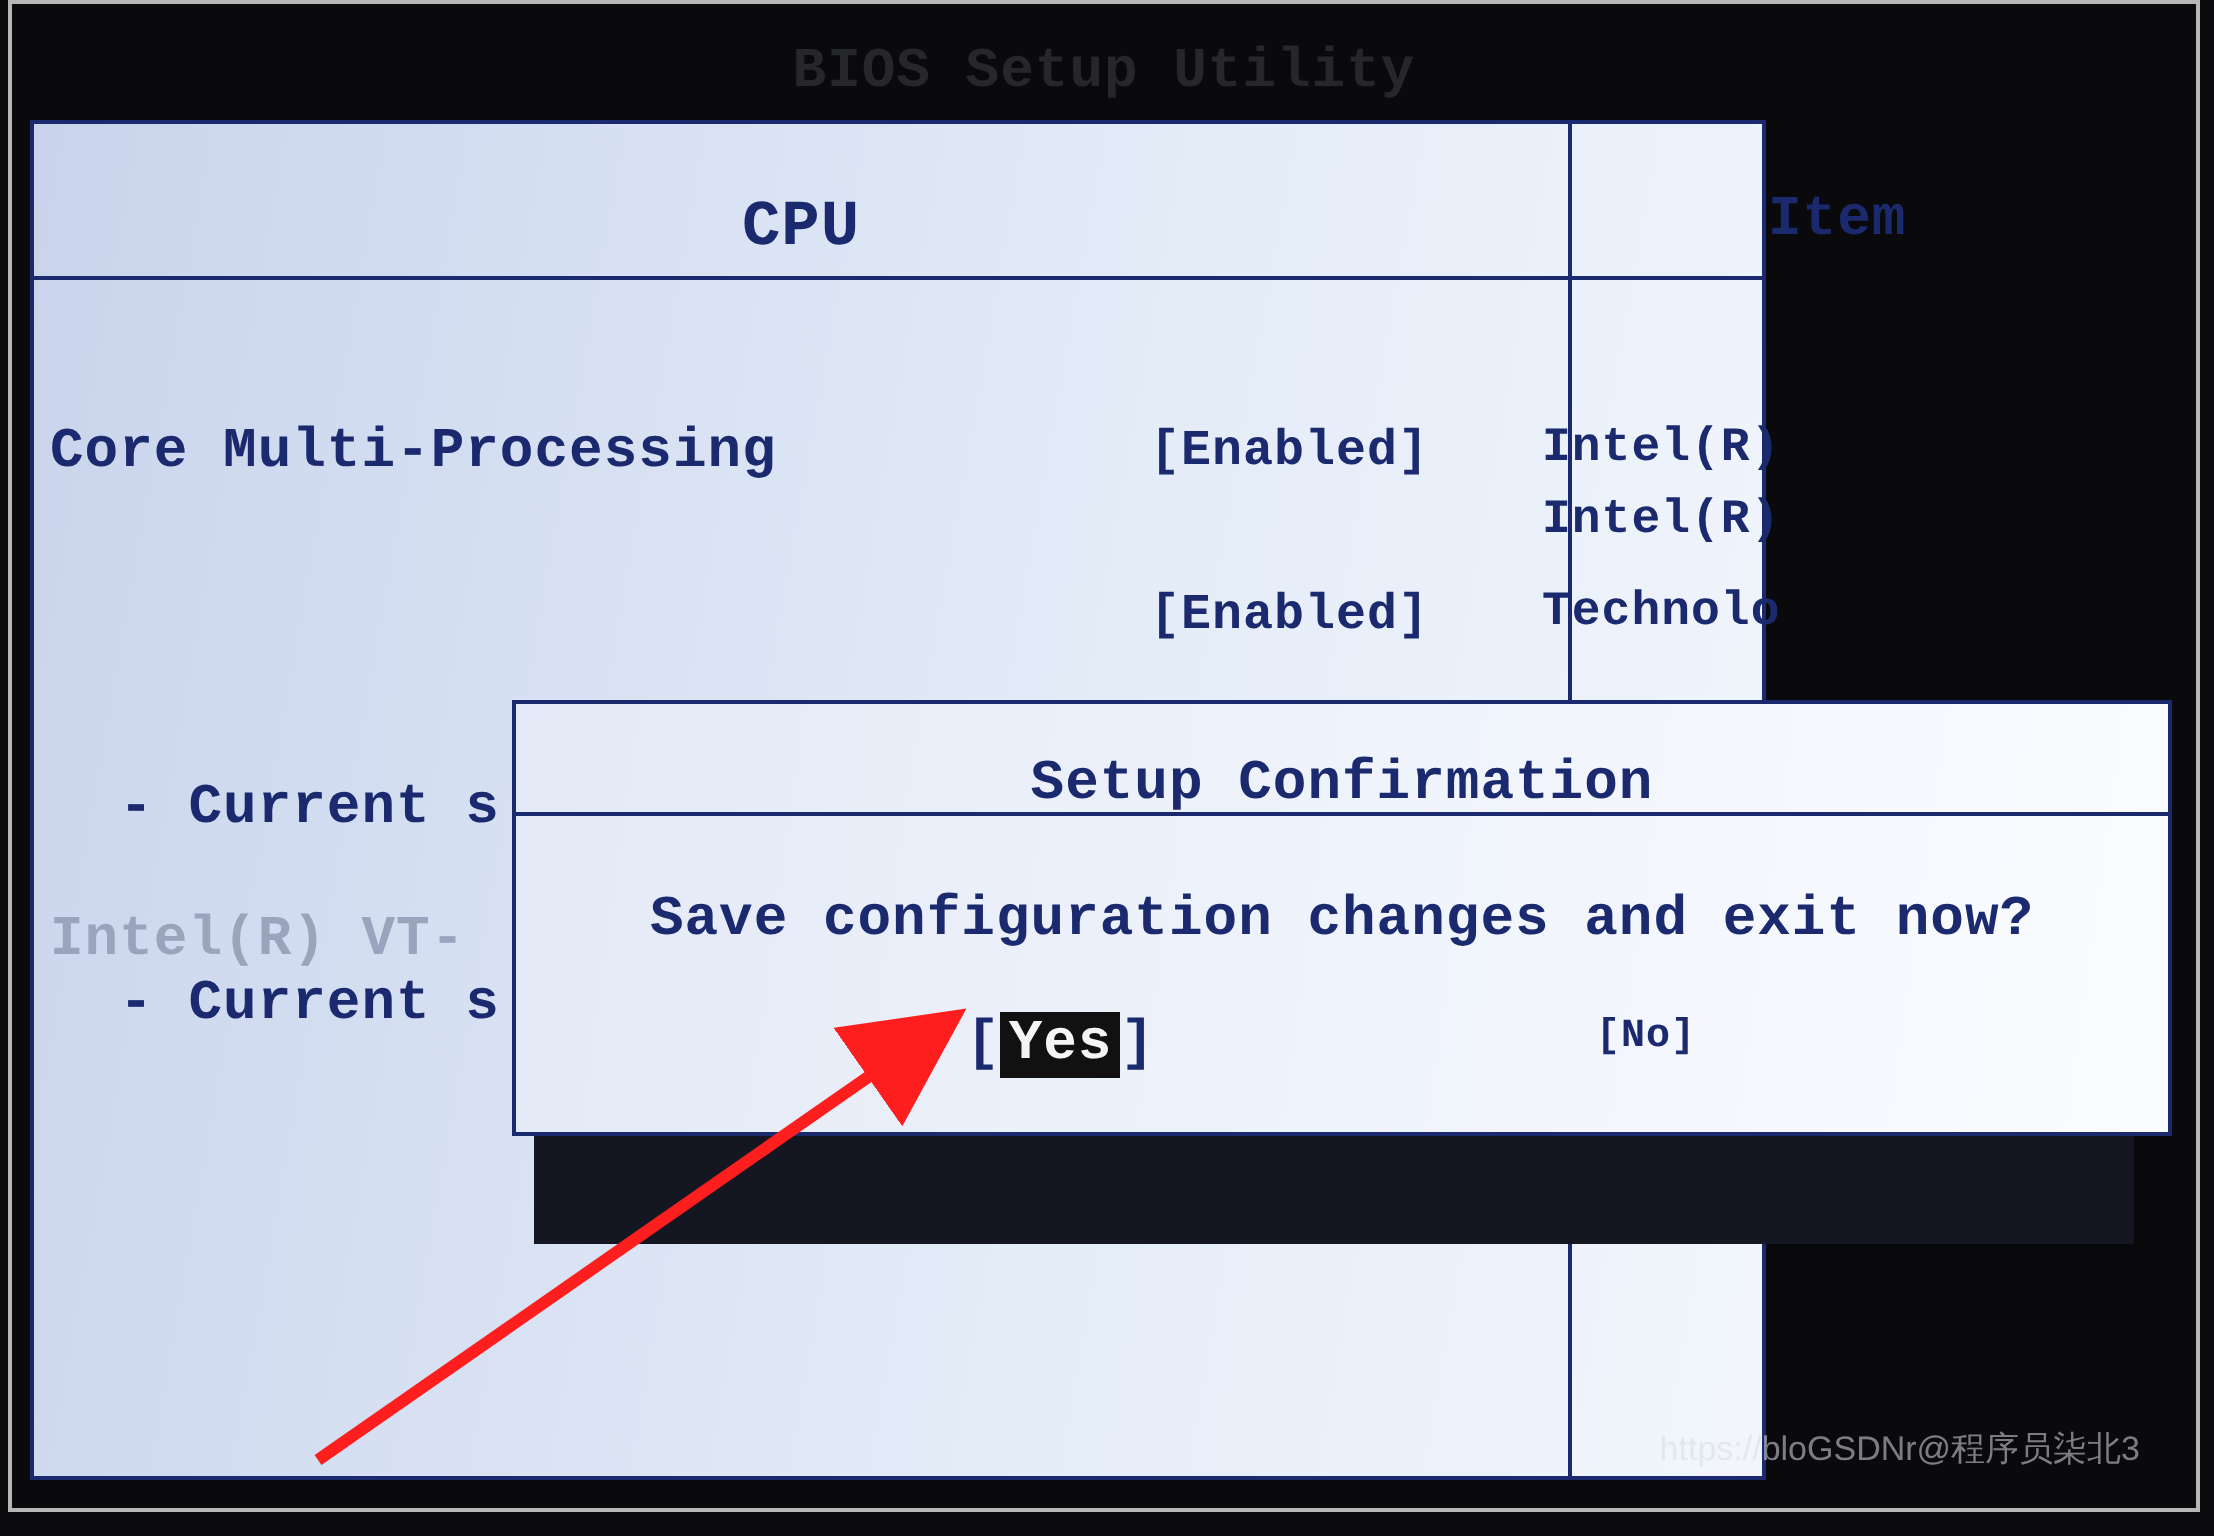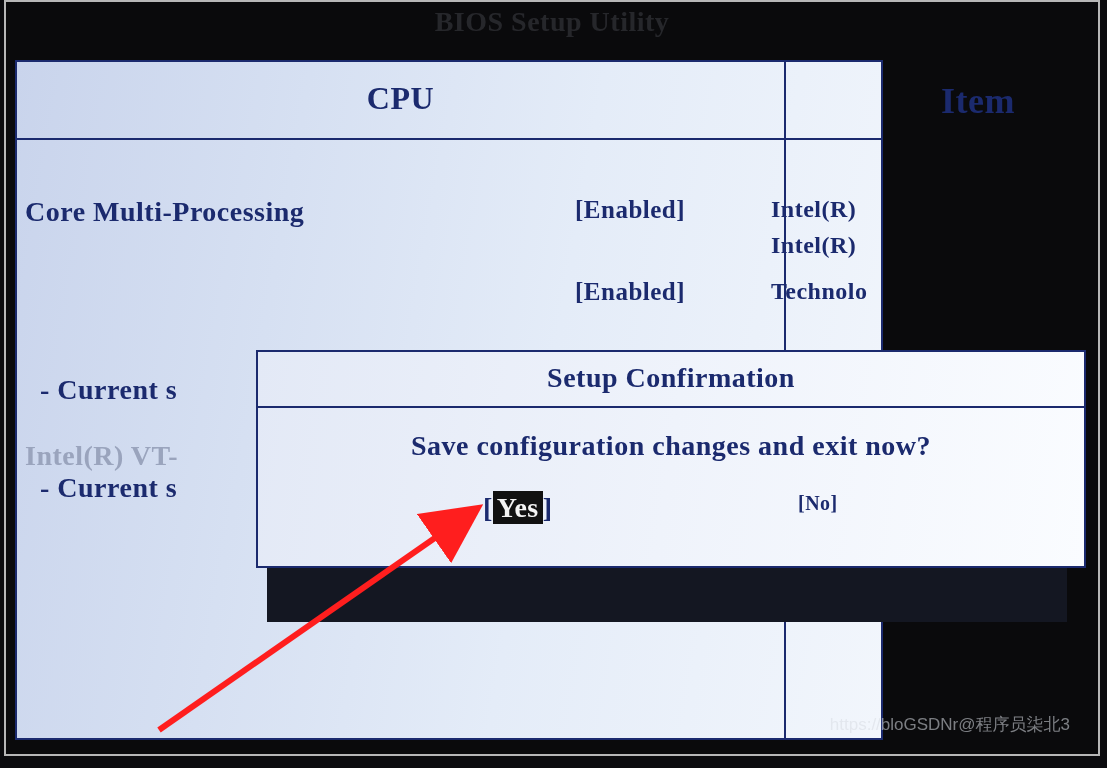--- a/index.html
+++ b/index.html
@@ -1,29 +1,29 @@
 <!DOCTYPE html>
 <html><head>
 <meta charset="utf-8">
 <style>
   html,body{margin:0;padding:0;width:1107px;height:768px;overflow:hidden;background:#0b0b0e;}
   *{box-sizing:border-box;}
-  .mono{font-family:Liberation Serif, serif;font-weight:bold;letter-spacing:0.5px;}
+  .mono{font-family:Liberation Mono, monospace;font-weight:bold;letter-spacing:0.5px;margin-top:15px;}
   .outer-frame{position:absolute;left:4px;top:0;width:1096px;height:756px;border:2px solid #b7b7b7;background:#0a0a0c;}
   .utility-title{position:absolute;top:4px;left:0;width:100%;text-align:center;color:#3e3f45;font-size:28px;opacity:.55;}
   .bios-screen{
     position:absolute;left:9px;top:58px;width:868px;height:680px;
     background:linear-gradient(100deg,#c9d4ec 0%,#d6e0f2 30%,#e4ecf8 60%,#f2f6fc 100%);
     border:2px solid #1b2a6e;
     perspective:1200px;
   }
   .bios-header{position:absolute;left:0;top:0;width:100%;height:78px;border-bottom:2px solid #1b2a6e;}
   .col-divider{position:absolute;top:0;left:767px;width:0;height:100%;border-left:2px solid #1b2a6e;}
   .hdr-left{position:absolute;left:0;top:18px;width:767px;text-align:center;color:#1b2a6e;font-size:32px;}
-  .hdr-right{position:absolute;left:924px;top:18px;color:#1b2a6e;font-size:36px;}
+  .hdr-right{position:absolute;left:867px;top:18px;color:#1b2a6e;font-size:28px;}
   .row{position:absolute;left:8px;color:#1b2a6e;font-size:28px;white-space:pre;}
   .val{position:absolute;left:558px;color:#1b2a6e;font-size:25px;}
   .side{position:absolute;left:754px;color:#1b2a6e;font-size:24px;}
   .dim{color:#9aa4bd;text-align:center;}
   .shadow-band{position:absolute;left:250px;top:490px;width:800px;height:70px;background:#141722;}
   .dialog{
     position:absolute;left:239px;top:288px;width:830px;height:218px;
     background:linear-gradient(98deg,#e3e9f6 0%,#eff3fb 50%,#fafcff 100%);
     border:2px solid #1b2a6e;
   }

